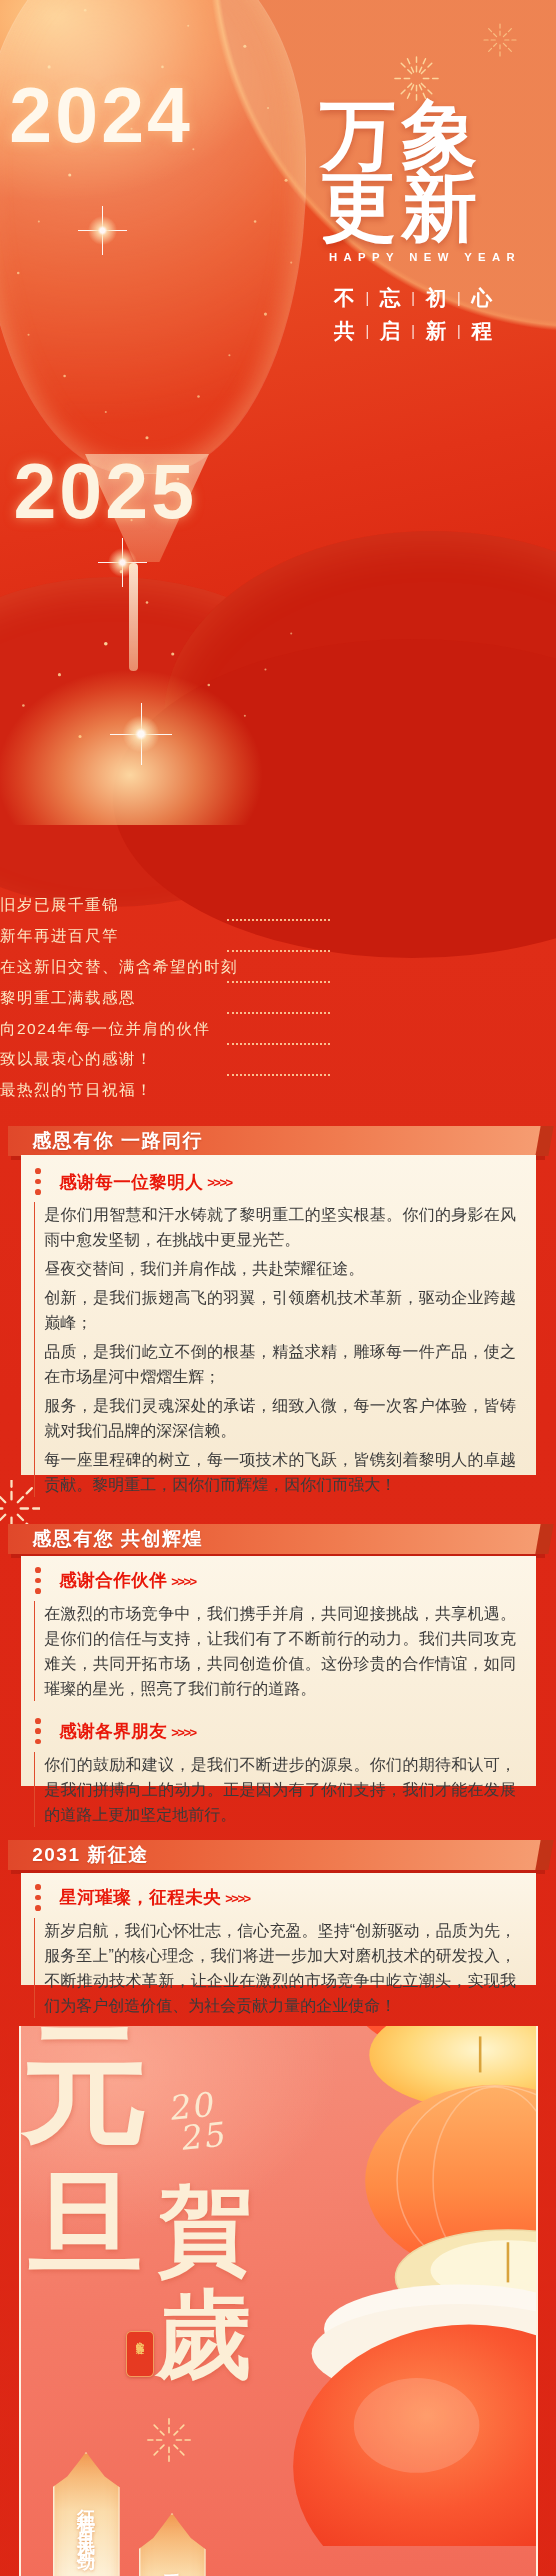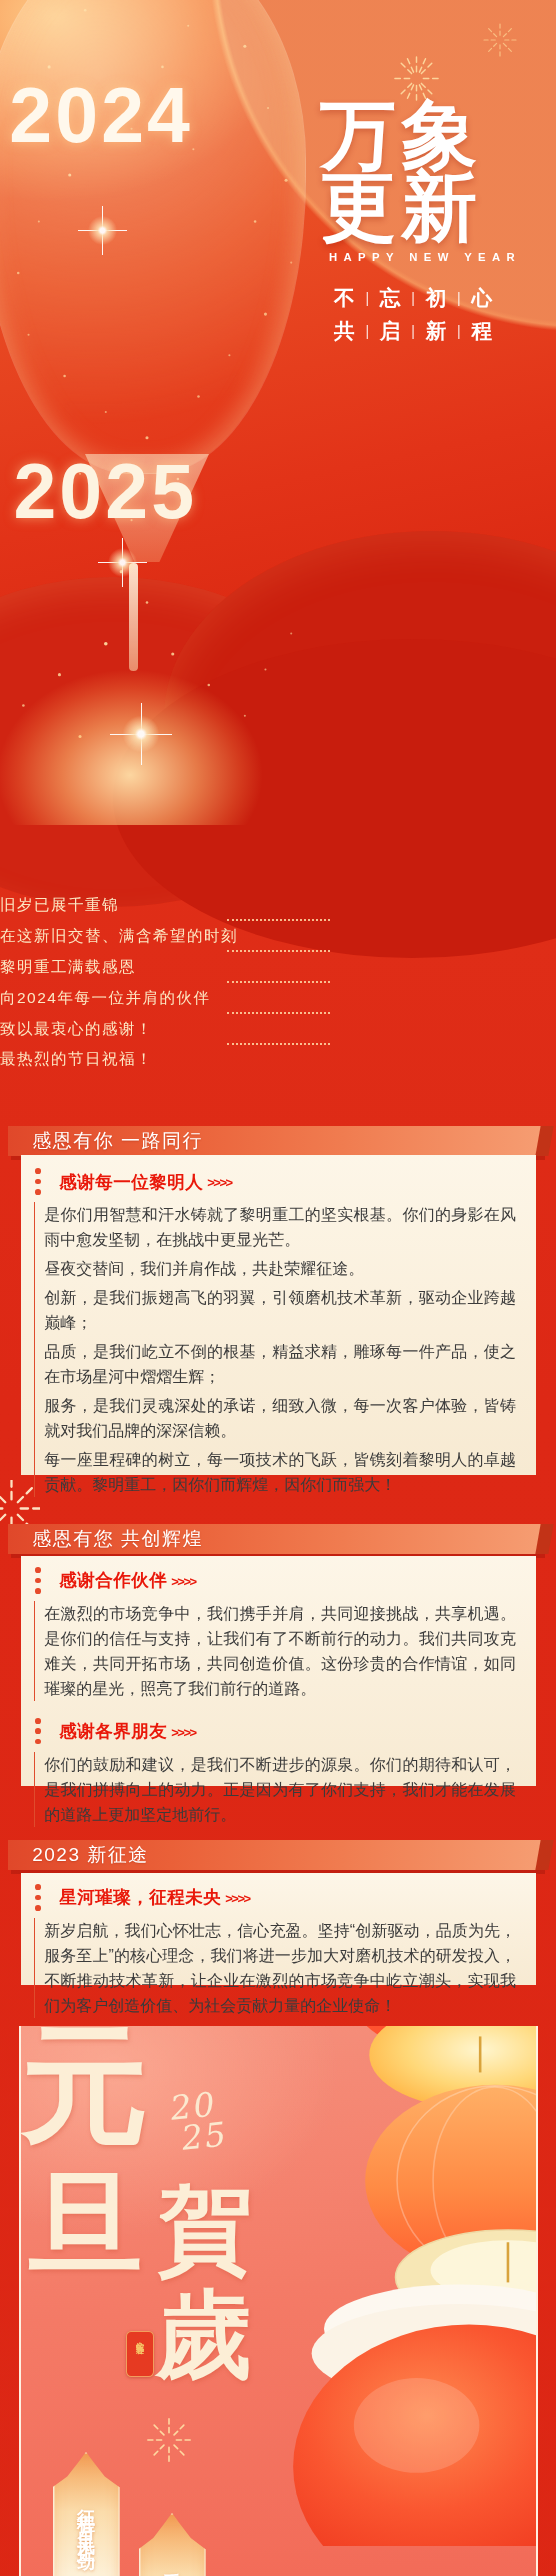--- a/index.html
+++ b/index.html
@@ -46,21 +46,21 @@
   .slogan span{font-size:20.6px;font-weight:700;color:#fff;letter-spacing:1px;}
   .slogan span:not(:first-child)::before{content:"|";font-size:14px;font-weight:300;opacity:.85;margin:0 9.8px;position:relative;top:-2.1px;}
   .fw{position:absolute;}
   
   .greeting{position:absolute;left:0;top:897px;width:556px;}
   .greet-line{font-size:15.5px;color:#fce8c4;letter-spacing:1.5px;line-height:15.5px;}
   .greet-line:not(:last-child)::after{content:"";display:block;width:103px;margin:6.7px auto 6.7px;
       border-top:2.1px dotted rgba(255,216,166,.85);}
   
   .band{position:absolute;left:8.2px;width:540px;height:30px;line-height:30px;padding-left:24px;
-      box-sizing:border-box;font-size:19px;font-weight:400;color:#fff;letter-spacing:1.5px;
+      box-sizing:border-box;font-size:19px;font-weight:700;color:#fff;letter-spacing:1.5px;
       background:linear-gradient(90deg,#e0482a 0%,#ea6038 30%,#f07c50 62%,#f69e73 100%);
       text-shadow:0 1px 1.5px rgba(160,40,10,.35);}
   .band::before{content:"";position:absolute;left:3.1px;right:3.1px;bottom:-3.6px;height:3.6px;background:rgba(140,15,5,.32);}
   .band::after{content:"";position:absolute;right:-3.1px;top:0;width:13.4px;height:30px;background:#c23317;transform:skewX(-10deg);}
   .band1{top:1126px;} .band2{top:1524px;} .band3{top:1840px;}
   
   .card{position:absolute;left:20.6px;width:515px;box-sizing:border-box;
       background:linear-gradient(180deg,#fdf6e8 0%,#faefdb 55%,#f7ead2 100%);}
   .card1{top:1155px;height:320px;padding-top:13.4px;}
   .card2{top:1556px;height:230px;padding-top:11.3px;}
@@ -211,20 +211,21 @@
     <div class="slogan slogan2">
         <span>共</span>
         <span>启</span>
         <span>新</span>
         <span>程</span>
       </div>
   </div>
 
   <div class="greeting">
       <div class="greet-line">旧岁已展千重锦</div>
+      <div class="greet-line">新年再进百尺竿</div>
       <div class="greet-line">在这新旧交替、满含希望的时刻</div>
       <div class="greet-line">黎明重工满载感恩</div>
       <div class="greet-line">向2024年每一位并肩的伙伴</div>
       <div class="greet-line">致以最衷心的感谢！</div>
       <div class="greet-line">最热烈的节日祝福！</div>
     </div>
 
   <div class="band band1">感恩有你 一路同行</div>
   <div class="card card1">
     <div class="block-title-row">
@@ -281,21 +282,21 @@
           <i></i>
         </div>
       <span class="block-title">感谢各界朋友</span>
       <span class="arrows">&gt;&gt;&gt;&gt;</span>
     </div>
     <div class="block-body">
         <p>你们的鼓励和建议，是我们不断进步的源泉。你们的期待和认可，是我们拼搏向上的动力。正是因为有了你们支持，我们才能在发展的道路上更加坚定地前行。</p>
       </div>
   </div>
 
-  <div class="band band3">2023 新征途</div>
+  <div class="band band3">2031 新征途</div>
   <div class="card card3">
     <div class="block-title-row">
       <div class="dots">
           <i></i>
           <i></i>
           <i></i>
         </div>
       <span class="block-title">星河璀璨，征程未央</span>
       <span class="arrows">&gt;&gt;&gt;&gt;</span>
     </div>

